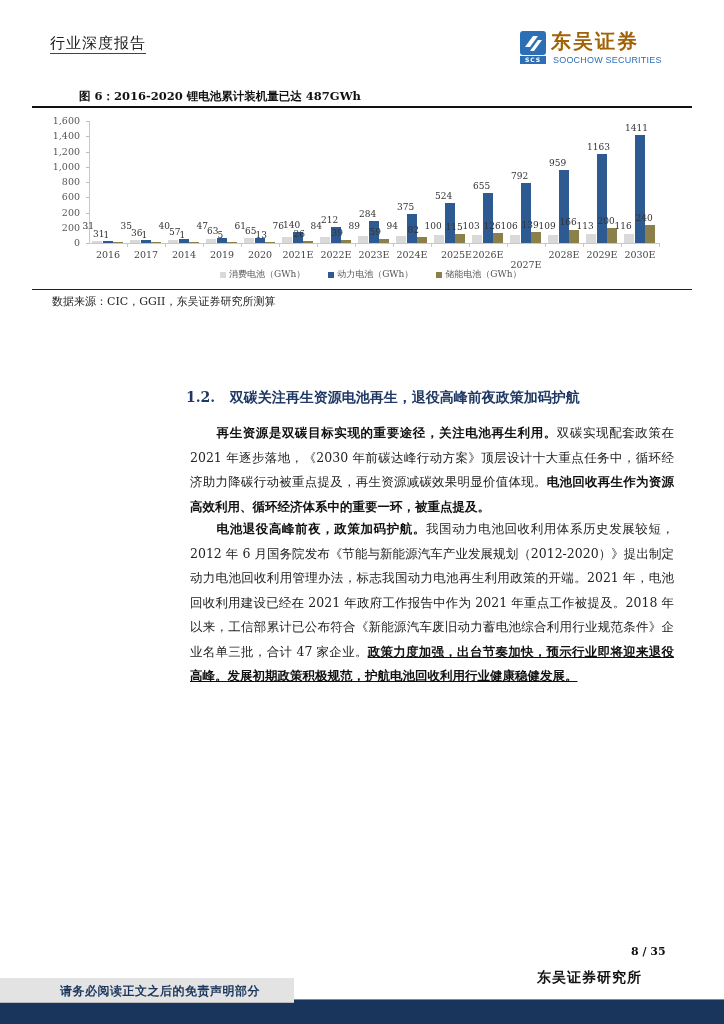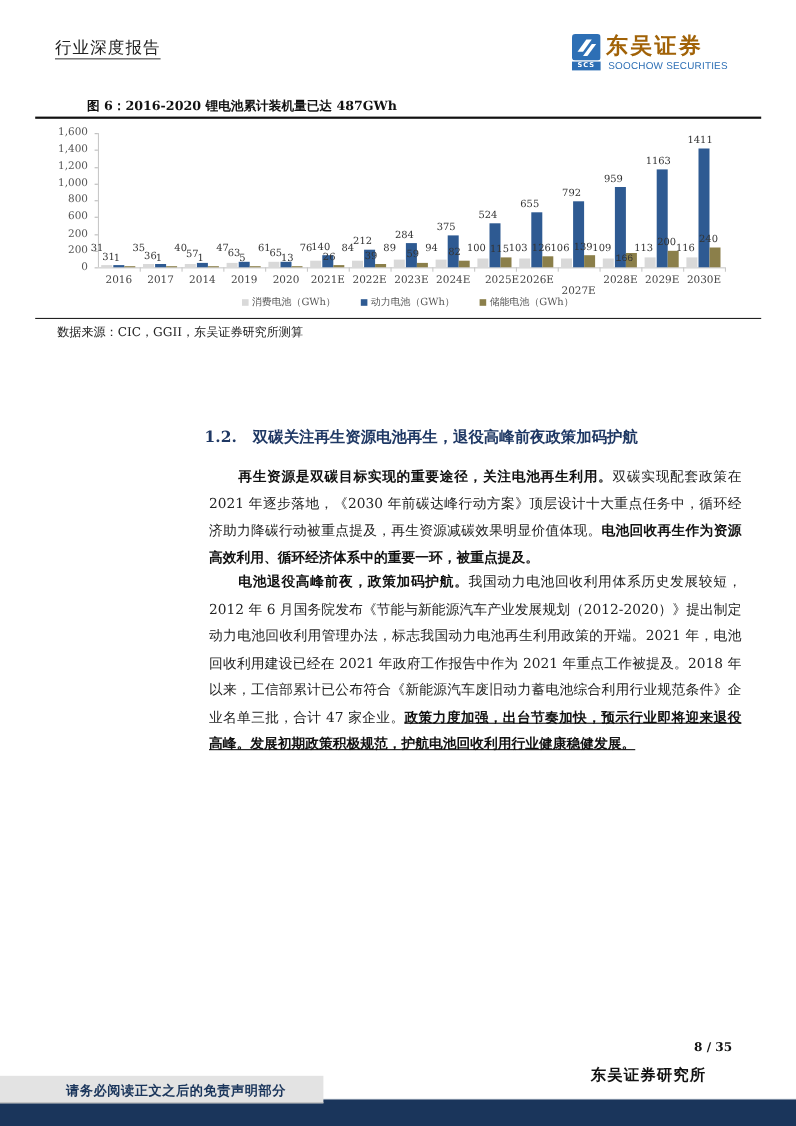--- a/index.html
+++ b/index.html
@@ -189,21 +189,21 @@
     <div class="dlabel" style="left: 479px; top: 60.61px;">792</div>
     <div class="bar" style="position: absolute; left: 499.25px; top: 122.401px; width: 10px; height: 10.5987px; background: rgb(139, 127, 74);"></div>
     <div class="dlabel" style="left: 489.5px; top: 110.401px;">139</div>
     <div style="position: absolute; left: 551px; top: 133px; width: 1px; height: 4px; background: rgb(200, 200, 200);"></div>
     <div class="xtick" style="left: 510px; top: 139px;">2028E</div>
     <div class="bar" style="position: absolute; left: 516.25px; top: 124.689px; width: 10px; height: 8.31125px; background: rgb(217, 217, 217);"></div>
     <div class="dlabel" style="left: 506.5px; top: 111px;">109</div>
     <div class="bar" style="position: absolute; left: 526.75px; top: 59.8762px; width: 10px; height: 73.1238px; background: rgb(46, 90, 146);"></div>
     <div class="dlabel" style="left: 517px; top: 47.8762px;">959</div>
     <div class="bar" style="position: absolute; left: 537.25px; top: 120.343px; width: 10px; height: 12.6575px; background: rgb(139, 127, 74);"></div>
-    <div class="dlabel" style="left: 527.5px; top: 120px; font-family: Liberation Mono, monospace;">166</div>
+    <div class="dlabel" style="left: 527.5px; top: 107px;">166</div>
     <div style="position: absolute; left: 589px; top: 133px; width: 1px; height: 4px; background: rgb(200, 200, 200);"></div>
     <div class="xtick" style="left: 548px; top: 139px;">2029E</div>
     <div class="bar" style="position: absolute; left: 554.25px; top: 124.384px; width: 10px; height: 8.61625px; background: rgb(217, 217, 217);"></div>
     <div class="dlabel" style="left: 544.5px; top: 111px;">113</div>
     <div class="bar" style="position: absolute; left: 564.75px; top: 44.3213px; width: 10px; height: 88.6787px; background: rgb(46, 90, 146);"></div>
     <div class="dlabel" style="left: 555px; top: 32.3212px;">1163</div>
     <div class="bar" style="position: absolute; left: 575.25px; top: 117.75px; width: 10px; height: 15.25px; background: rgb(139, 127, 74);"></div>
     <div class="dlabel" style="left: 565.5px; top: 105.75px;">200</div>
     <div style="position: absolute; left: 627px; top: 133px; width: 1px; height: 4px; background: rgb(200, 200, 200);"></div>
     <div class="xtick" style="left: 586px; top: 139px;">2030E</div>

